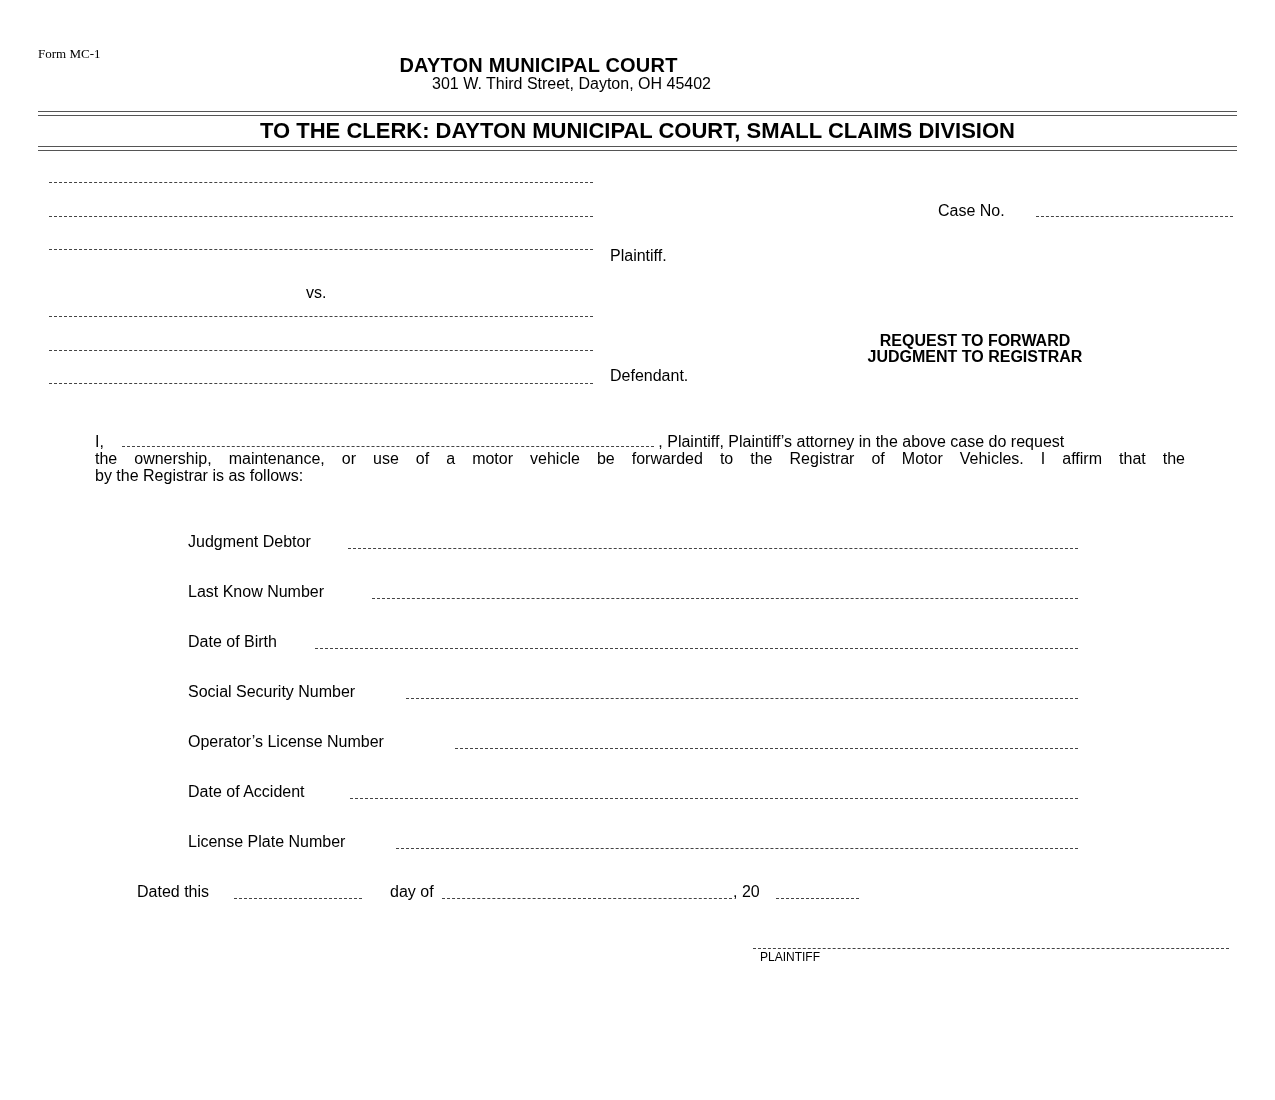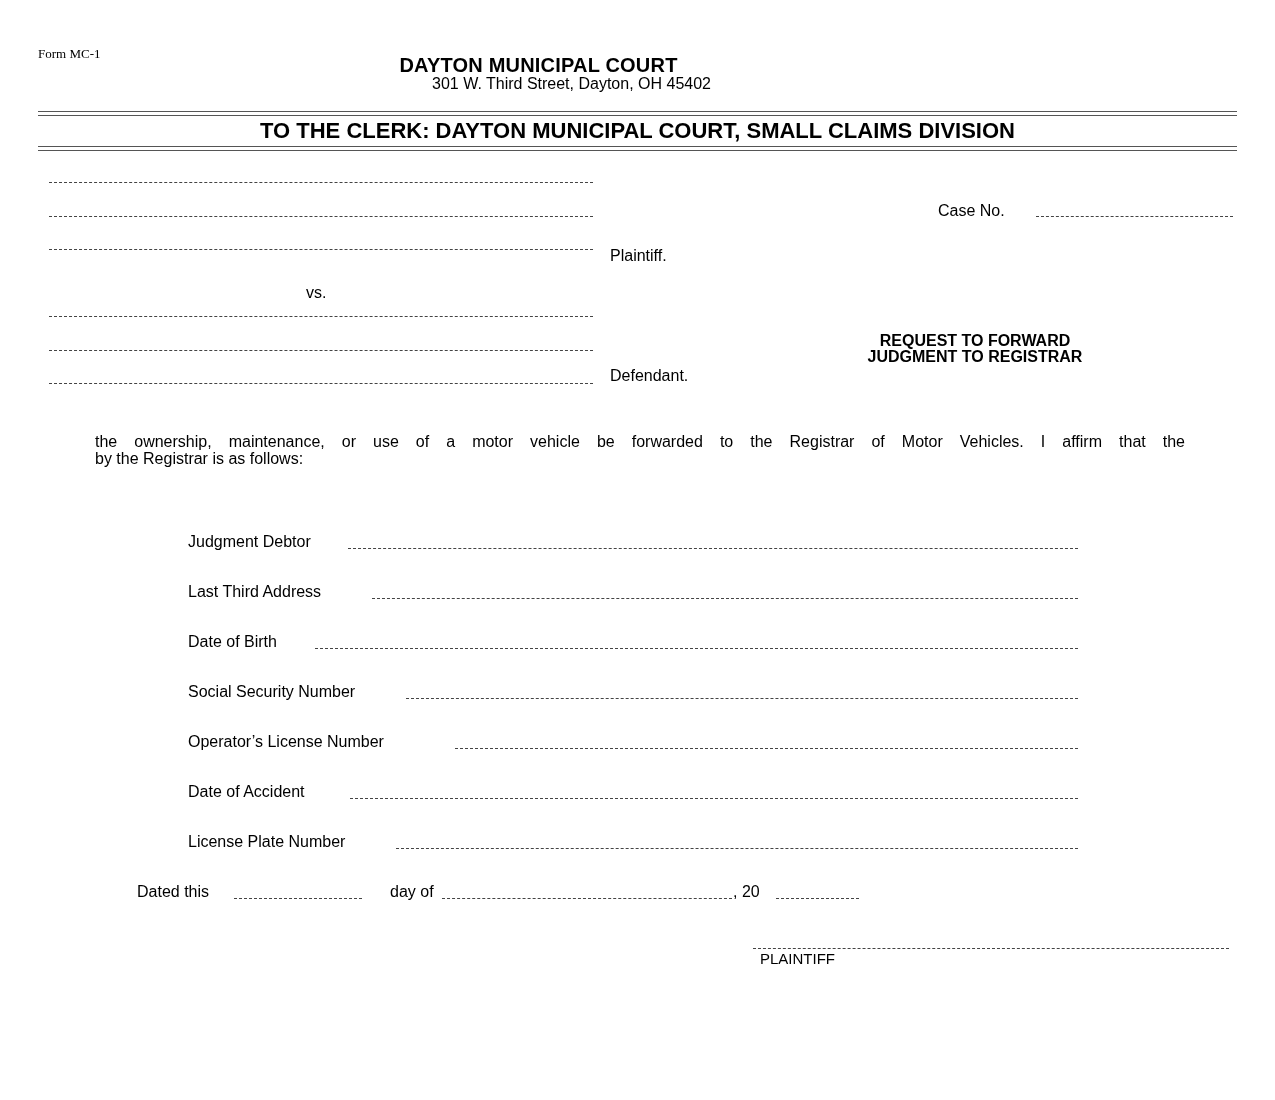--- a/index.html
+++ b/index.html
@@ -10,21 +10,21 @@
     .court-addr { left: 0; width: 1143px; top: 75px; text-align: center; font-size: 16px; }
     .rule { position: absolute; left: 38px; width: 1199px; height: 1px; background: #555; }
     .clerk-title { left: 38px; width: 1199px; top: 118px; text-align: center; font-weight: bold; font-size: 22px; }
     .blank { position: absolute; height: 0; border-bottom: 1px dashed #444; }
     .lbl { font-size: 16px; }
     .case-title { left: 790px; width: 370px; text-align: center; font-weight: bold; font-size: 16px; line-height: 16px; margin-top: 30px; }
     .para { left: 95px; top: 434px; width: 1090px; font-size: 16px; line-height: 16.8px; white-space: normal; text-align: justify; }
     .para-line { display: block; white-space: nowrap; text-align-last: justify; }
     .para-line.last { text-align-last: left; }
     .inline-blank { display: inline-block; border-bottom: 1px dashed #444; height: 12px; vertical-align: baseline; }
-    .sig-label { font-size: 15px; }
+    .sig-label { font-size: 12px; }
   </style>
 </head>
 <body>
 
 <div class="abs form-id">Form  MC-1</div>
 <div class="abs court-name">DAYTON MUNICIPAL COURT</div>
 <div class="abs court-addr">301 W. Third Street, Dayton, OH  45402</div>
 
 <div class="rule" style="top:111px;"></div>
 <div class="rule" style="top:115px;"></div>
@@ -44,28 +44,32 @@
 <div class="blank" style="left:49px; width:544px; top:383px;"></div>
 <div class="abs lbl" style="left:610px; top:367px;">Defendant.</div>
 
 <div class="abs lbl" style="left:938px; top:202px;">Case No.</div>
 <div class="blank" style="left:1036px; width:197px; top:216px;"></div>
 
 <div class="abs case-title" style="top:303px;">REQUEST TO FORWARD</div>
 <div class="abs case-title" style="top:319px;">JUDGMENT TO REGISTRAR</div>
 
 <div class="abs para">
+  <span class="para-line" style="text-align-last:left;">
+    <span>I,</span>
+    <span class="inline-blank" style="width:532px; margin-left:14px; margin-right:4px;"></span><span>, Plaintiff, Plaintiff’s attorney in the above case do request</span>
+  </span>
   <span class="para-line">the ownership, maintenance, or use of a motor vehicle be forwarded to the Registrar of Motor Vehicles. I affirm that the</span>
   <span class="para-line last">by the Registrar is as follows:</span>
 </div>
 
 <div class="abs lbl" style="left:188px; top:533px;">Judgment Debtor</div>
 <div class="blank" style="left:348px; width:730px; top:548px;"></div>
 
-<div class="abs lbl" style="left:188px; top:583px;">Last Third Address</div>
+<div class="abs lbl" style="left:188px; top:583px;">Last Know Number</div>
 <div class="blank" style="left:372px; width:706px; top:598px;"></div>
 
 <div class="abs lbl" style="left:188px; top:633px;">Date of Birth</div>
 <div class="blank" style="left:315px; width:763px; top:648px;"></div>
 
 <div class="abs lbl" style="left:188px; top:683px;">Social Security Number</div>
 <div class="blank" style="left:406px; width:672px; top:698px;"></div>
 
 <div class="abs lbl" style="left:188px; top:733px;">Operator’s License Number</div>
 <div class="blank" style="left:455px; width:623px; top:748px;"></div>

